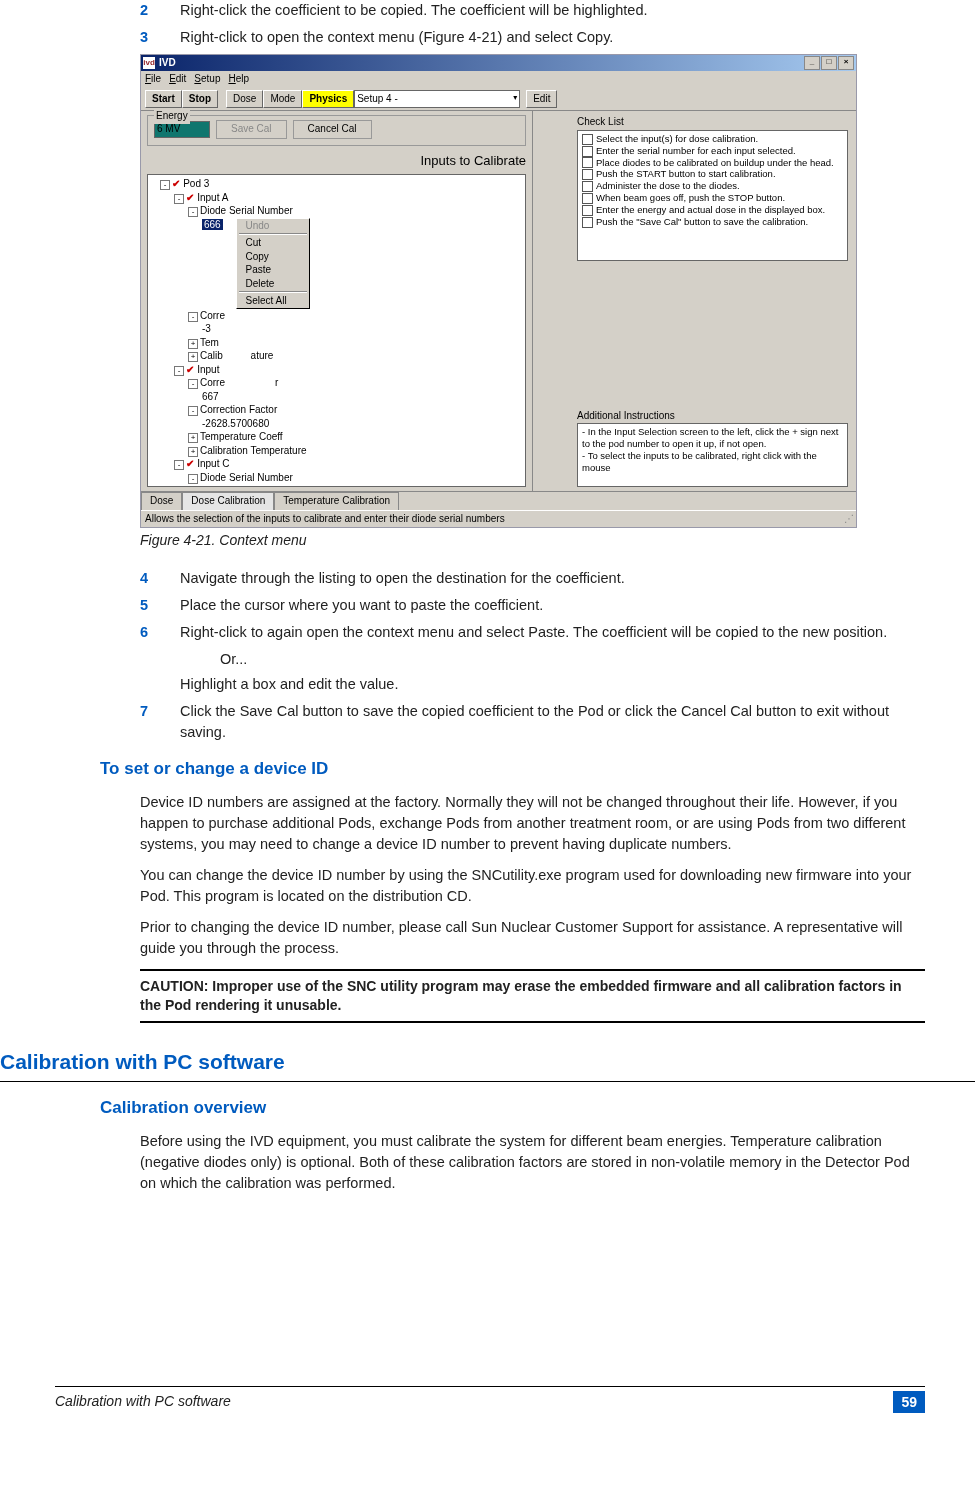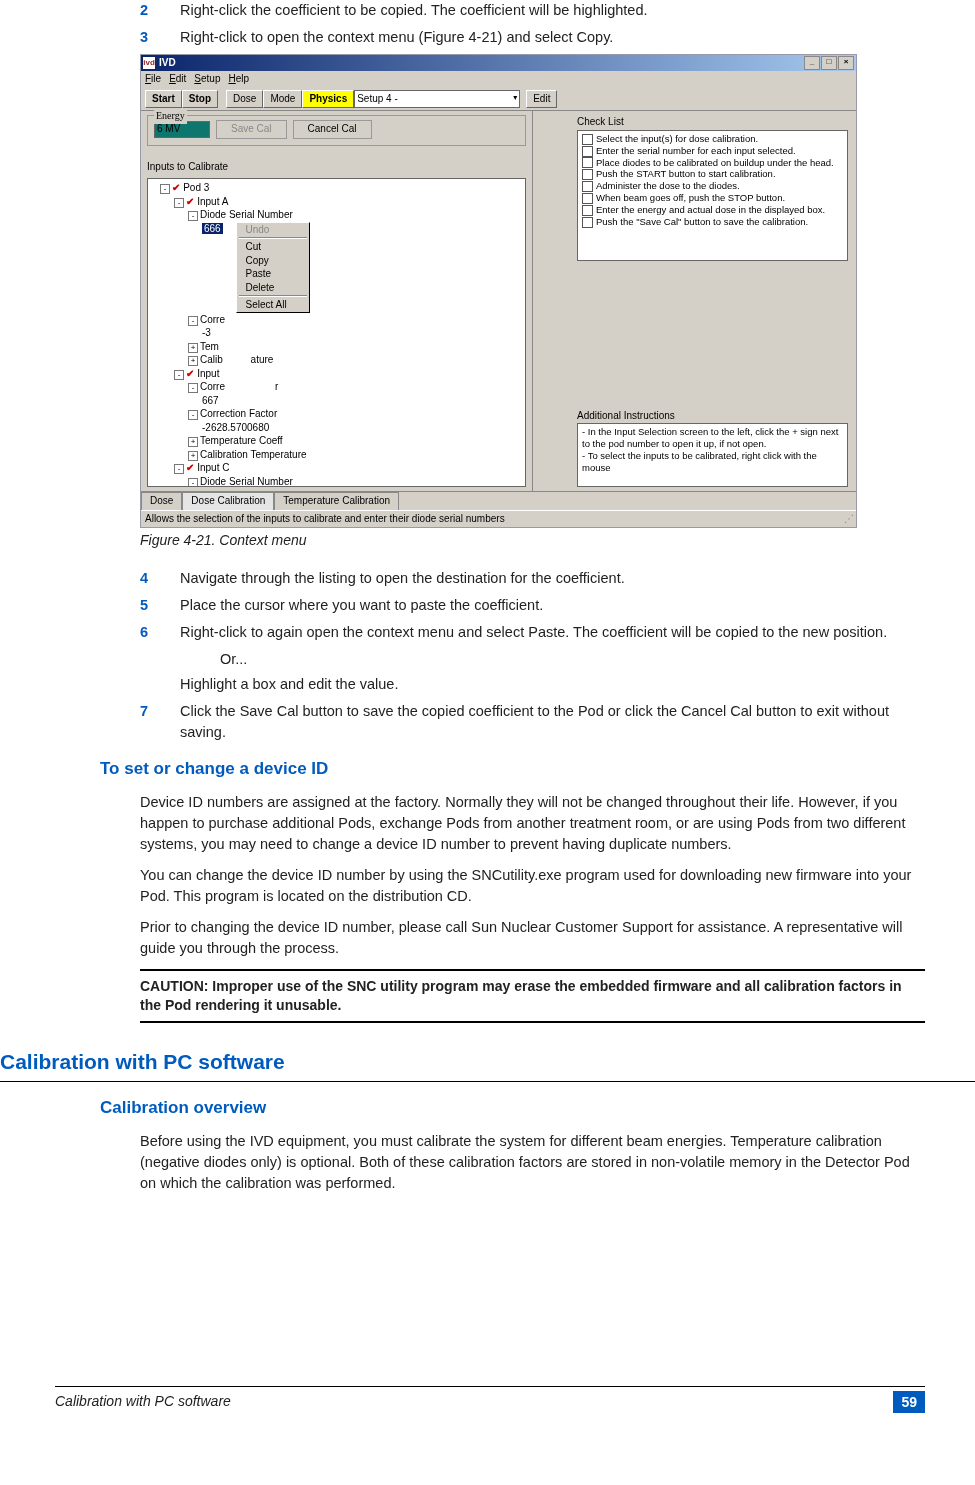--- a/index.html
+++ b/index.html
@@ -91,26 +91,26 @@
   .menubar span::first-letter { text-decoration: underline; }
   .toolbar { display:flex; align-items:center; padding:2px 4px; border-bottom:1px solid #888;}
   .btn { background:#d4d0c8; border:1px solid #fff; border-right-color:#666;border-bottom-color:#666; padding:1px 6px; font-size:10px; }
   .btn-physics { background:#ffff00; font-weight:bold;}
   .dropdown { background:#fff; border:1px solid #666; padding:1px 2px; width:160px; display:flex;justify-content:space-between;}
   .dropdown::after{content:"▾";font-size:8px;}
   .mainrow { display:flex; height:380px; }
   .leftpane { width:392px; border-right:1px solid #888; padding:4px 6px; box-sizing:border-box; display:flex; flex-direction:column;}
   .rightpane { flex:1; padding:4px 8px 4px 4px; box-sizing:border-box; display:flex; flex-direction:column;margin-left:40px;}
   .groupbox { border:1px solid #999; padding:4px 6px 6px 6px; margin-bottom:4px; position:relative;}
-  .groupbox .legend { position:absolute; top:-7px; left:6px; background:#d4d0c8; padding:0 2px; font-size:10px;font-family:Liberation Serif, serif;}
+  .groupbox .legend { position:absolute; top:-7px; left:6px; background:#d4d0c8; padding:0 2px; font-size:10px;}
   .energyrow { display:flex; gap:6px; align-items:center;}
   .combo { background:#0f766e; border:1px solid #666; padding:0 2px; width:50px;}
   .calbtn { background:#d4d0c8; border:1px solid #999; padding:1px 14px; font-size:10px;}
   .calbtn.dis { color:#888;}
-  .panelhdr { text-align:left; font-size:10px; margin:10px 0 4px;}
+  .panelhdr { text-align:right; font-size:13px; margin:2px 0 4px;}
   .tree { background:#fff; border:1px solid #666; flex:1; overflow:hidden; padding:2px; font-size:10px; line-height:1.35;}
   .tree .node { white-space:nowrap;}
   .tree .i1{padding-left:10px;} .tree .i2{padding-left:24px;} .tree .i3{padding-left:38px;} .tree .i4{padding-left:52px;}
   .box{display:inline-block;width:8px;height:8px;border:1px solid #777;text-align:center;line-height:7px;font-size:8px;margin-right:2px;background:#fff;}
   .redcheck{color:#c00;font-weight:bold;}
   .selbox{background:#0a246a;color:#fff;padding:0 2px;}
   .ctxmenu{display:inline-block;vertical-align:top;background:#d4d0c8;border:1px solid #000;border-left-color:#fff;border-top-color:#fff;margin-left:11px;font-size:10px;}
   .ctxmenu div{padding:0 22px 0 8px; border-bottom:0;}
   .ctxmenu .dis{color:#888;}
   .ctxmenu .sep{height:0;border-top:1px solid #888;border-bottom:1px solid #fff;margin:1px 2px;padding:0;}

